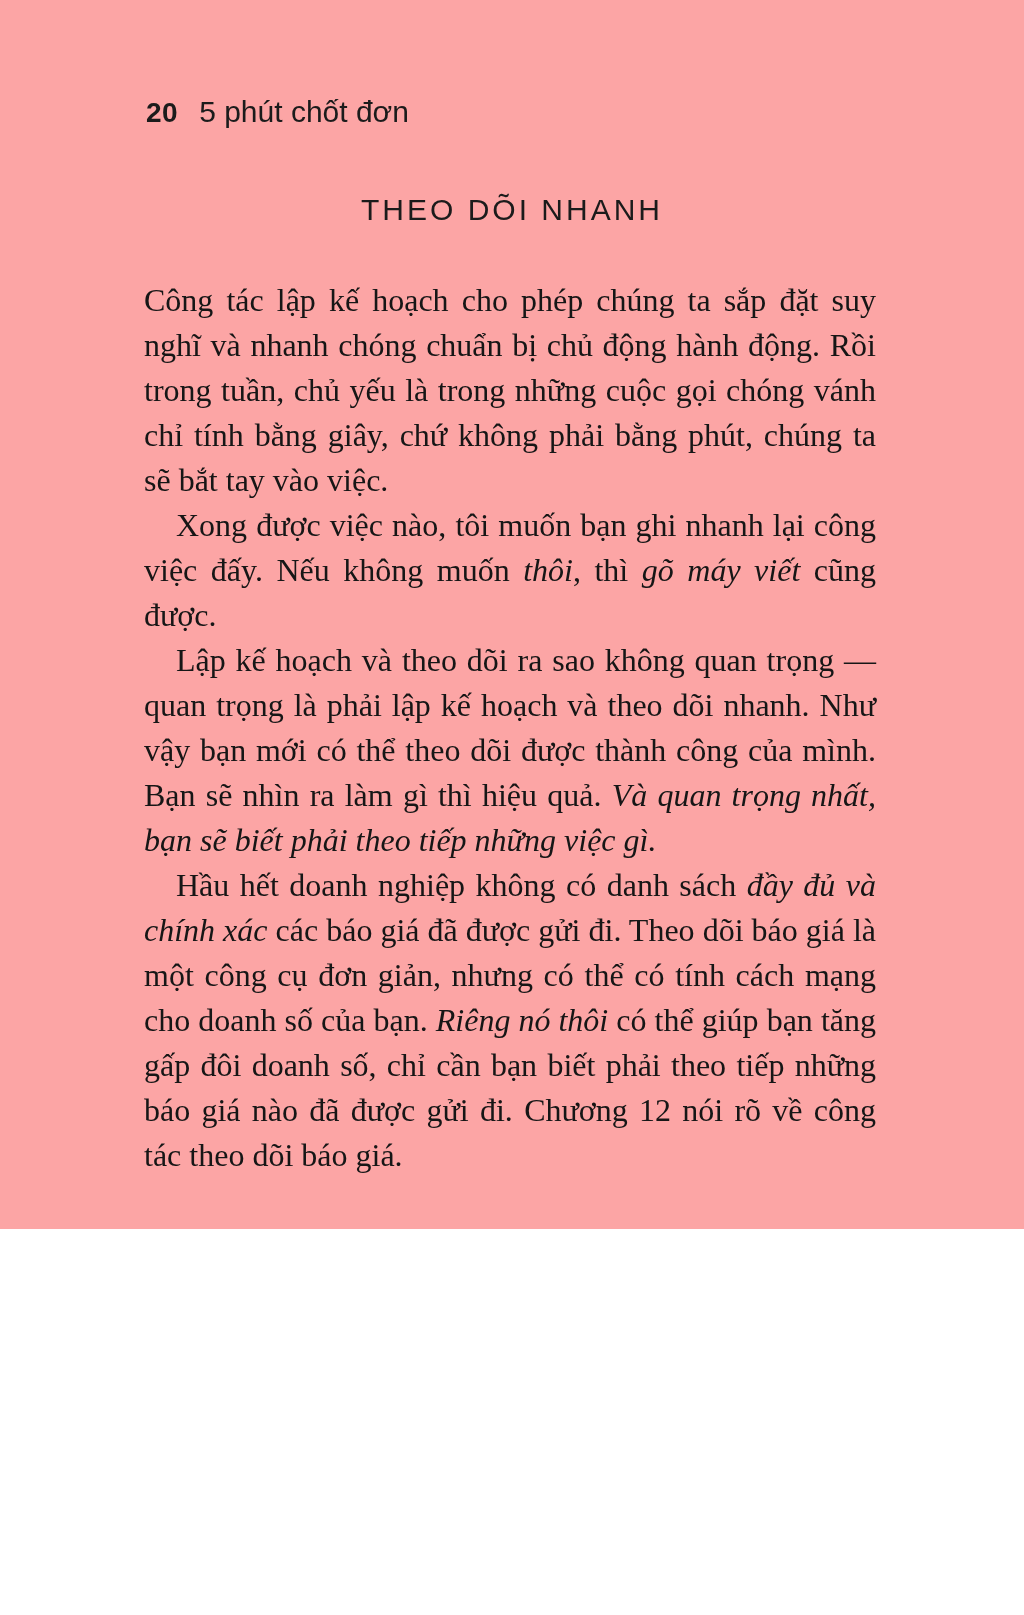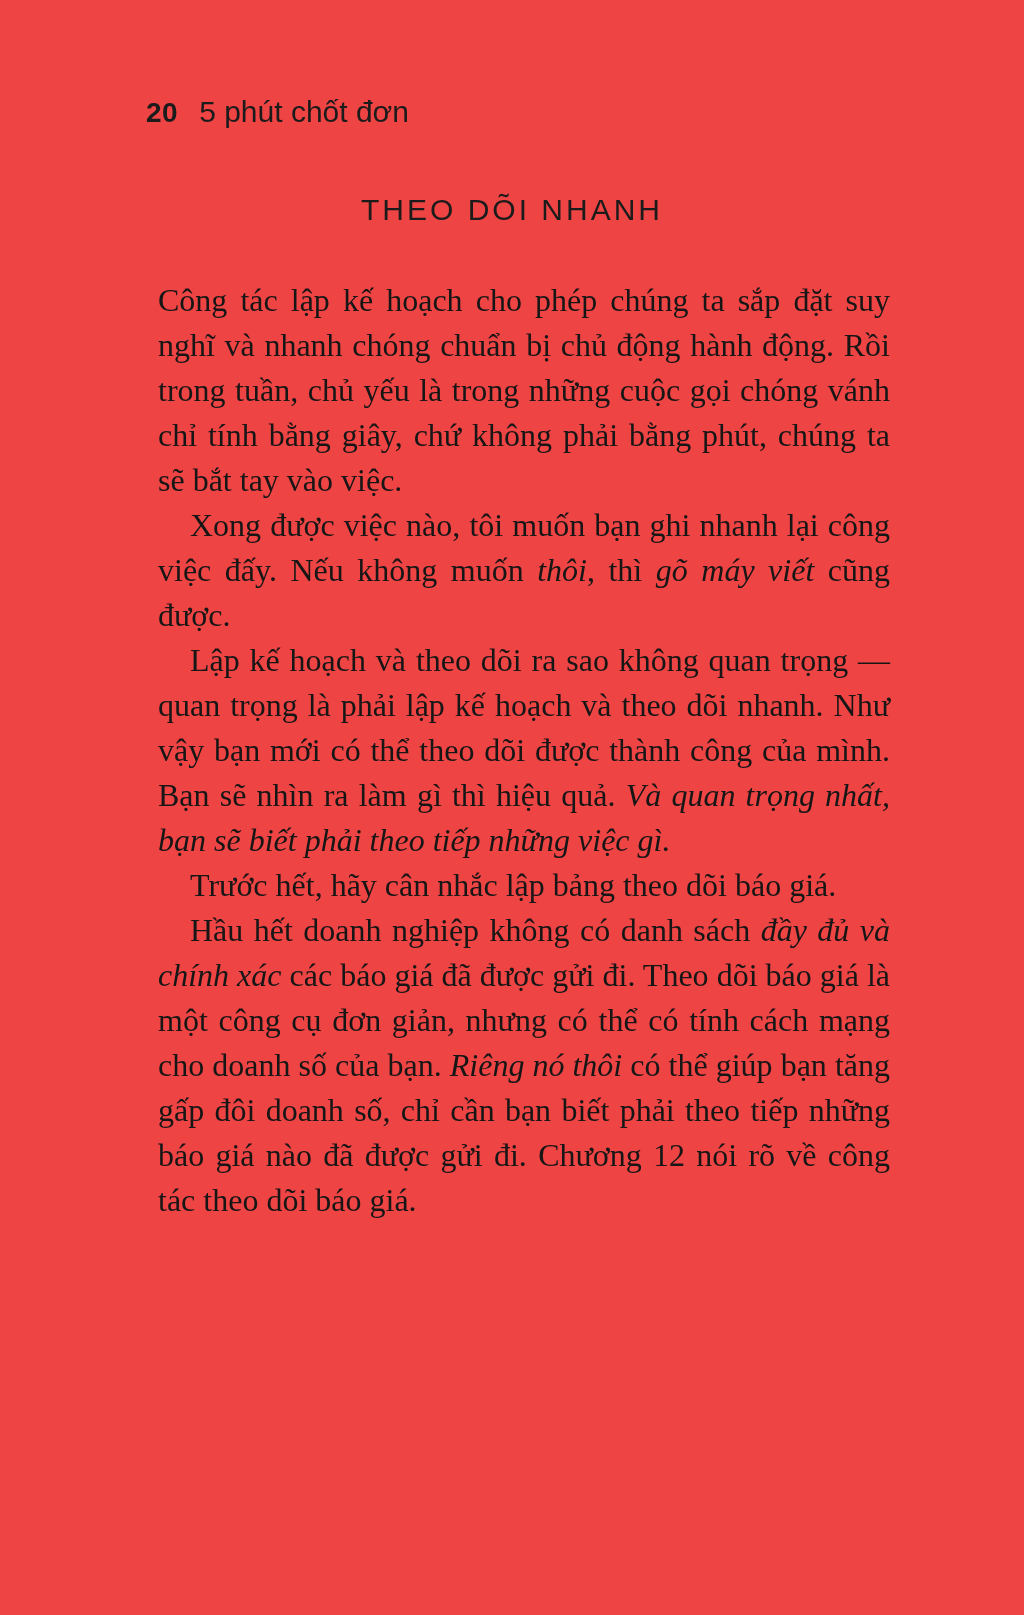--- a/index.html
+++ b/index.html
@@ -3,22 +3,22 @@
 <meta charset="utf-8">
 <style>
   html, body {
     margin: 0;
     padding: 0;
     background: #ffffff;
   }
   .page {
     position: relative;
     width: 1024px;
-    height: 1615px;
-    background: #ef4444;
+    height: 1229px;
+    background: #fca5a5;
     color: #1b1b1b;
     overflow: hidden;
   }
   .running-header {
     position: absolute;
     top: 95px;
     left: 146px;
     display: flex;
     align-items: baseline;
     gap: 21px;
@@ -44,21 +44,21 @@
     text-align: center;
     font-family: "Liberation Sans", sans-serif;
     font-size: 30px;
     font-weight: 400;
     letter-spacing: 3px;
     color: #1b1b1b;
   }
   .body-text {
     position: absolute;
     top: 278px;
-    left: 158px;
+    left: 144px;
     width: 732px;
     font-family: "Liberation Serif", serif;
     font-size: 32px;
     line-height: 45px;
     text-align: justify;
     color: #161616;
   }
   .para {
     margin: 0;
     padding: 0;
@@ -79,17 +79,16 @@
     <span class="page-number">20</span>
     <span class="book-title">5 phút chốt đơn</span>
   </header>
 
   <h1 class="section-heading">THEO DÕI NHANH</h1>
 
   <main class="body-text" id="body-text">
       <p class="para"><span>Công tác lập kế hoạch cho phép chúng ta sắp đặt suy nghĩ và nhanh chóng chuẩn bị chủ động hành động. Rồi trong tuần, chủ yếu là trong những cuộc gọi chóng vánh chỉ tính bằng giây, chứ không phải bằng phút, chúng ta sẽ bắt tay vào việc.</span></p>
       <p class="para indent"><span>Xong được việc nào, tôi muốn bạn ghi nhanh lại công việc đấy. Nếu không muốn </span><em>thôi</em><span>, thì </span><em>gõ máy viết</em><span> cũng được.</span></p>
       <p class="para indent"><span>Lập kế hoạch và theo dõi ra sao không quan trọng — quan trọng là phải lập kế hoạch và theo dõi nhanh. Như vậy bạn mới có thể theo dõi được thành công của mình. Bạn sẽ nhìn ra làm gì thì hiệu quả. </span><em>Và quan trọng nhất, bạn sẽ biết phải theo tiếp những việc gì.</em></p>
-      <p class="para indent"><span>Trước hết, hãy cân nhắc lập bảng theo dõi báo giá.</span></p>
       <p class="para indent"><span>Hầu hết doanh nghiệp không có danh sách </span><em>đầy đủ và chính xác</em><span> các báo giá đã được gửi đi. Theo dõi báo giá là một công cụ đơn giản, nhưng có thể có tính cách mạng cho doanh số của bạn. </span><em>Riêng nó thôi</em><span> có thể giúp bạn tăng gấp đôi doanh số, chỉ cần bạn biết phải theo tiếp những báo giá nào đã được gửi đi. Chương 12 nói rõ về công tác theo dõi báo giá.</span></p>
     </main>
 
 </div>
 
 </body></html>

